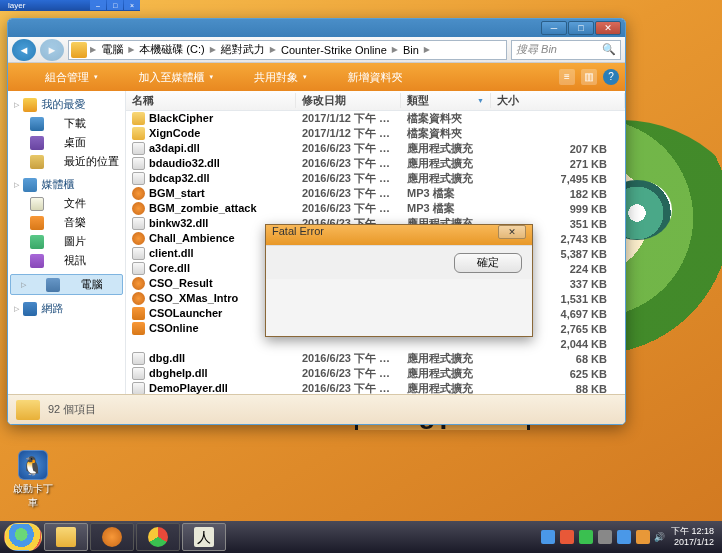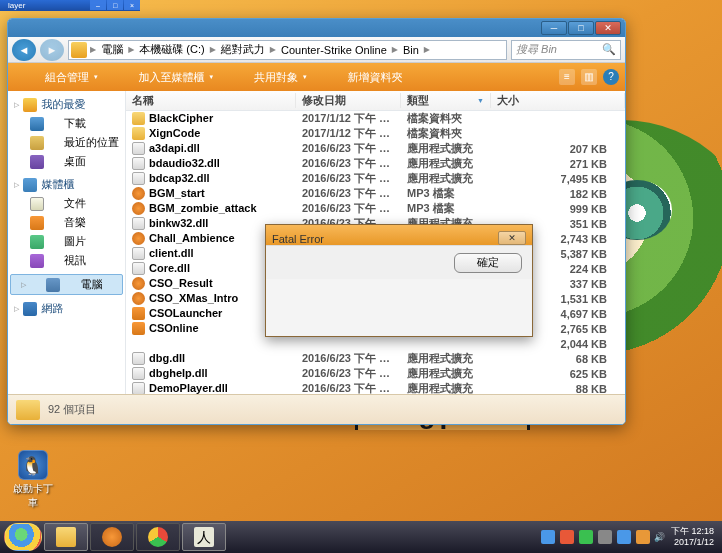--- a/index.html
+++ b/index.html
@@ -57,21 +57,21 @@
 .cn{width:170px;display:flex;align-items:flex-start;gap:4px} .cd{width:105px;color:#555} .ct{width:90px;color:#555} .cs{flex:1;text-align:right;color:#555;padding-right:18px}
 .fico { width: 13px; height: 13px; border-radius: 2px; flex-shrink: 0; }
 .f-folder{background:linear-gradient(#f8d878,#e8b038)} .f-dll{background:linear-gradient(#f8f8f8,#d8d8d8);border:1px solid #aaa} .f-mp3{background:radial-gradient(#f89838,#c86818);border-radius:50%} .f-exe{background:linear-gradient(#f89838,#d87818)} .f-cfg{background:linear-gradient(#e8e8e8,#c8c8c8);border:1px solid #aaa}
 
 .files::-webkit-scrollbar{width:15px} .files::-webkit-scrollbar-track{background:#f0f0f0;border-left:1px solid #ddd} .files::-webkit-scrollbar-thumb{background:linear-gradient(90deg,#e8e8e8,#c8c8c8);border:1px solid #aaa;border-radius:2px}
 
 .statusbar { height: 30px; background: linear-gradient(#f8f0e0,#f0e0c8); border-top: 1px solid #d8c8a8; display: flex; align-items: center; padding: 0 8px; gap: 8px; font-size: 11px; color: #555; }
 .stat-ico { width: 24px; height: 20px; background: linear-gradient(#f8d878,#e8b038); border-radius: 2px; }
 
 .dialog { position: absolute; left: 265px; top: 224px; width: 268px; height: 113px; background: #f4f4f4; border: 1px solid #8a6838; box-shadow: 0 4px 12px rgba(0,0,0,.4); display: flex; flex-direction: column; }
-.dlg-title { height: 20px; background: linear-gradient(#f8b858,#e89828); display: flex; align-items: flex-end; padding: 0 6px; font-size: 11px; color: #333; }
+.dlg-title { height: 20px; background: linear-gradient(#f8b858,#e89828); display: flex; align-items: flex-start; padding: 0 6px; font-size: 11px; color: #333; }
 .dlg-close { margin-left: auto; width: 28px; height: 14px; background: linear-gradient(#f4d4a4,#e4b878); border: 1px solid #a88858; border-radius: 2px; text-align: center; line-height: 12px; font-size: 9px; cursor: pointer; }
 .dlg-body { flex: 1; display: flex; align-items: center; padding: 8px 14px; gap: 12px; background: #fff; }
 .dlg-icon { width: 30px; height: 30px; border-radius: 50%; background: radial-gradient(circle at 35% 30%, #f06050, #c02818); position: relative; flex-shrink: 0; }
 .dlg-icon::before, .dlg-icon::after { content: ""; position: absolute; left: 50%; top: 50%; width: 16px; height: 3px; background: #fff; border-radius: 1px; }
 .dlg-icon::before { transform: translate(-50%,-50%) rotate(45deg); } .dlg-icon::after { transform: translate(-50%,-50%) rotate(-45deg); }
 .dlg-msg { font-size: 11px; color: #222; }
 .dlg-foot { height: 34px; background: #f0f0f0; display: flex; align-items: center; justify-content: flex-end; padding: 0 10px; border-top: 1px solid #ddd; }
 .dlg-btn { min-width: 68px; height: 20px; background: linear-gradient(#fafafa,#e4e4e4); border: 1px solid #888; border-radius: 6px; font-size: 11px; cursor: pointer; }
 
 .desk-icon { position: absolute; left: 12px; top: 450px; width: 42px; text-align: center; cursor: pointer; }
@@ -155,26 +155,26 @@
             <span class="tw">▷</span>
             <span class="sb-ico i-fav"></span>
             <span>我的最愛</span>
           </div>
         <div id="sb-fav">
             <div class="sb-item">
               <span class="sb-ico i-dl"></span>
               <span>下載</span>
             </div>
             <div class="sb-item">
+              <span class="sb-ico i-dt"></span>
+              <span>桌面</span>
+            </div>
+            <div class="sb-item">
               <span class="sb-ico i-rec"></span>
               <span>最近的位置</span>
-            </div>
-            <div class="sb-item">
-              <span class="sb-ico i-dt"></span>
-              <span>桌面</span>
             </div>
           </div>
       </div>
       <div class="sb-group">
         <div class="sb-head">
             <span class="tw">▷</span>
             <span class="sb-ico i-lib"></span>
             <span>媒體櫃</span>
           </div>
         <div id="sb-lib">

